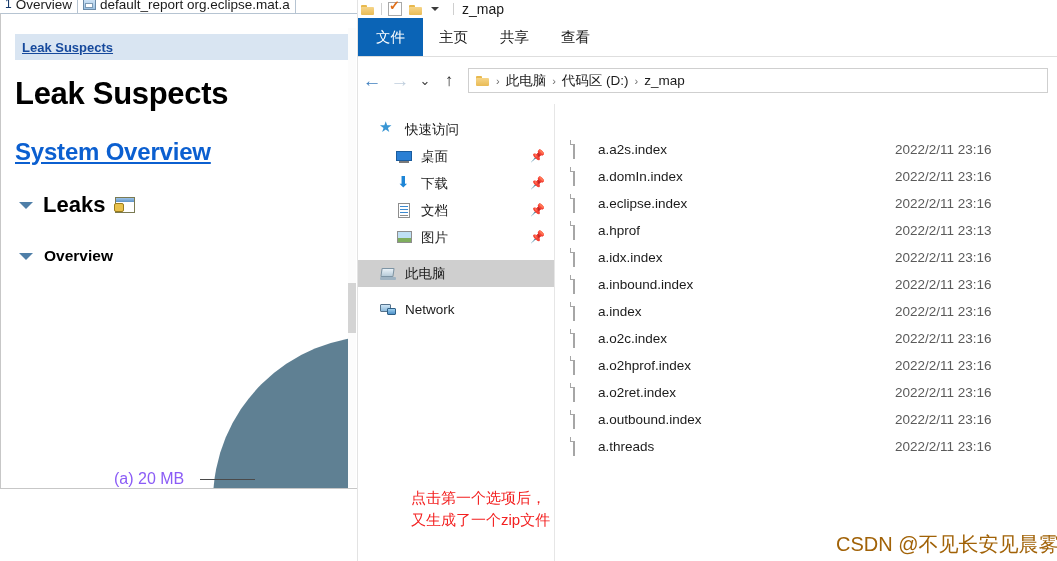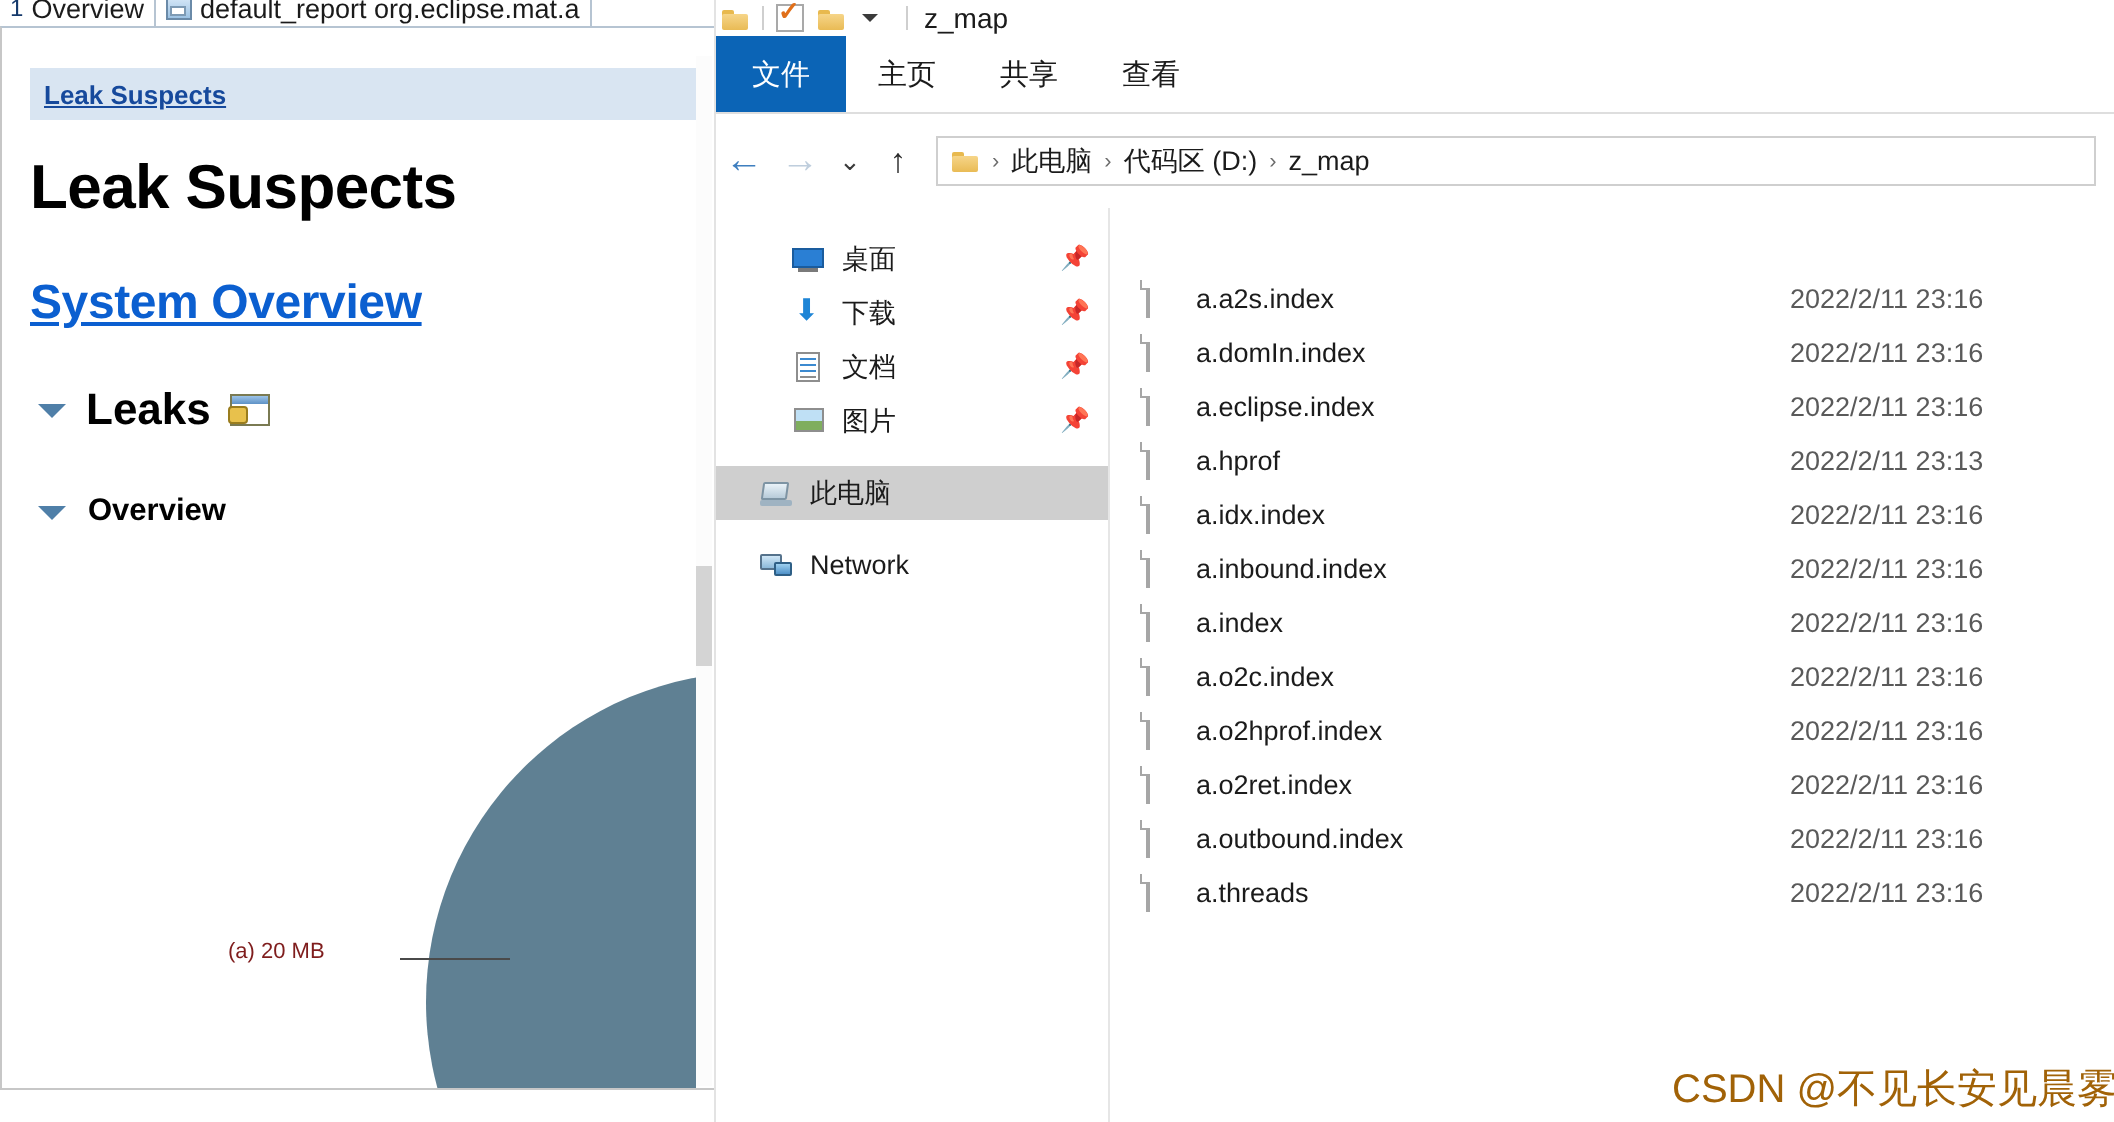--- a/index.html
+++ b/index.html
@@ -41,21 +41,21 @@
     border: 1px solid #6a8aa8;
     box-sizing: border-box;
   }
   .tab-ico::after{
     content:""; position:absolute; left:1px; top:3px; width:8px; height:5px;
     background:#ffffff; border:1px solid #7d9ab4; box-sizing:border-box;
   }
   .tab-num { color:#15396b; font-size: 12px; }
 
   #mat-body {
-    position: absolute; left: 0; top: 13px; width: 358px; height: 532px;
+    position: absolute; left: 0; top: 13px; width: 358px; height: 476px;
     border: 1px solid #c7c7c7; border-top: 1px solid #b6c4d2;
     box-sizing: border-box; background: #fff; overflow: hidden;
   }
   #mat-content { position: absolute; left: 0; top: 0; right: 9px; bottom: 0; overflow: hidden; }
 
   #crumb-bar {
     position: absolute; left: 14px; top: 20px; width: 344px; height: 26px;
     background: #d9e5f2;
   }
   #crumb-link {
@@ -103,21 +103,21 @@
   #pie {
     position: absolute; left: 212px; top: 322px;
     width: 330px; height: 330px; border-radius: 50%;
   }
   #pie-leader {
     position: absolute; left: 199px; top: 465px; width: 55px; height: 1px;
     background: #4a4a4a;
   }
   #pie-label {
     position: absolute; left: 113px; top: 456px;
-    font-size: 11px; color: #7f1d1d; font-family: "Liberation Sans", sans-serif;
+    font-size: 16px; color: #8b5cf6; font-family: "Liberation Sans", sans-serif;
     white-space: nowrap;
   }
 
   
   #mat-scroll {
     position: absolute; right: 1px; top: 14px; width: 8px; bottom: 1px;
     background: #fcfcfc;
   }
   #mat-scroll-thumb {
     position: absolute; left: 0; top: 255px; width: 8px; height: 50px;
@@ -383,20 +383,24 @@
         <span class="crumb-sep">›</span>
         <span class="crumb-seg">此电脑</span>
         <span class="crumb-sep">›</span>
         <span class="crumb-seg">代码区 (D:)</span>
         <span class="crumb-sep">›</span>
         <span class="crumb-seg">z_map</span>
       </div>
     </div>
 
     <div id="navpane">
+      <div class="nav-item">
+        <span class="nav-ico ico-star"></span>
+        <span>快速访问</span>
+      </div>
       <div class="nav-item child">
         <span class="nav-ico ico-desktop"></span>
         <span>桌面</span>
         <span class="pin">📌</span>
       </div>
       <div class="nav-item child">
         <span class="nav-ico ico-down"></span>
         <span>下载</span>
         <span class="pin">📌</span>
       </div>
@@ -481,14 +485,16 @@
         <div class="frow">
           <span class="fico"><span class="file-ico"></span></span>
           <span class="fname">a.threads</span>
           <span class="fdate">2022/2/11 23:16</span>
         </div>
       </div>
 
     </div>
   </div>
 
+  <div id="annotation" style="color: rgb(243, 32, 32);">点击第一个选项后，
+又生成了一个zip文件</div>
   <div id="watermark">CSDN @不见长安见晨雾</div>
 </div>
 
 </body></html>

